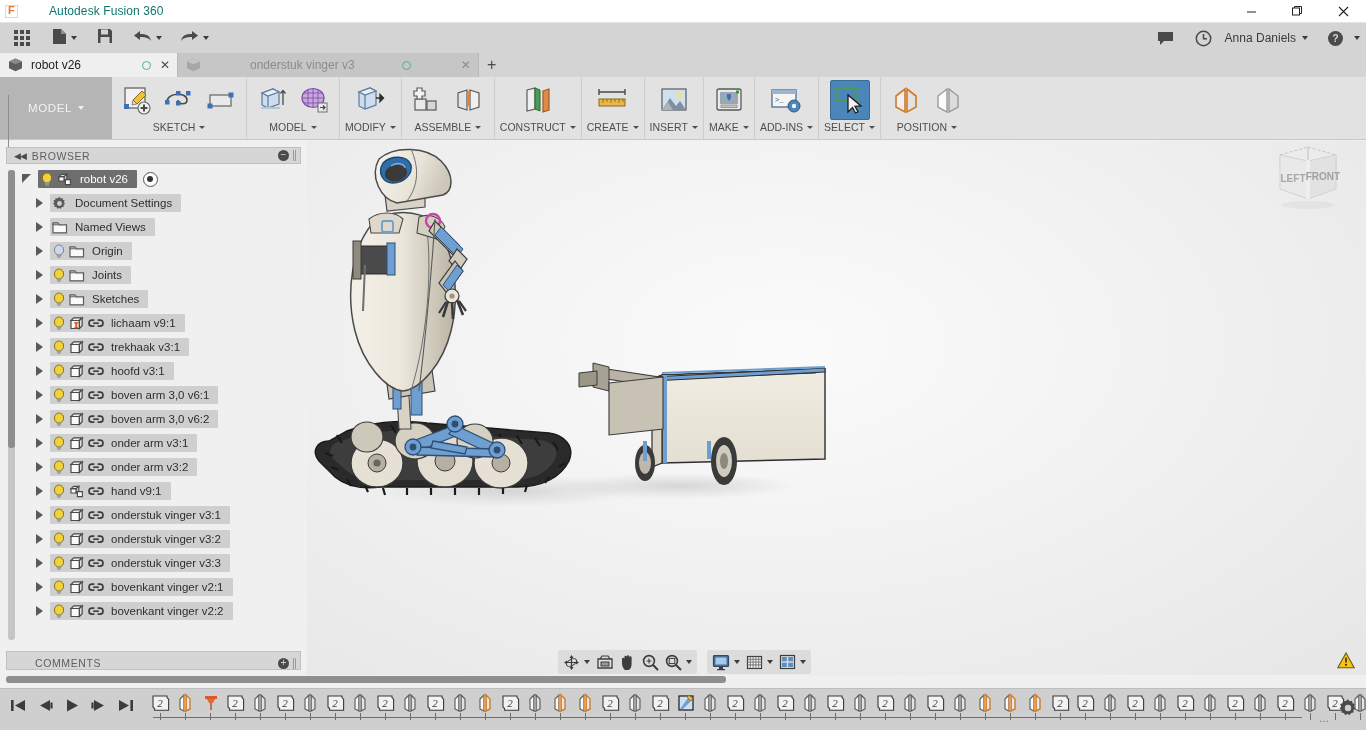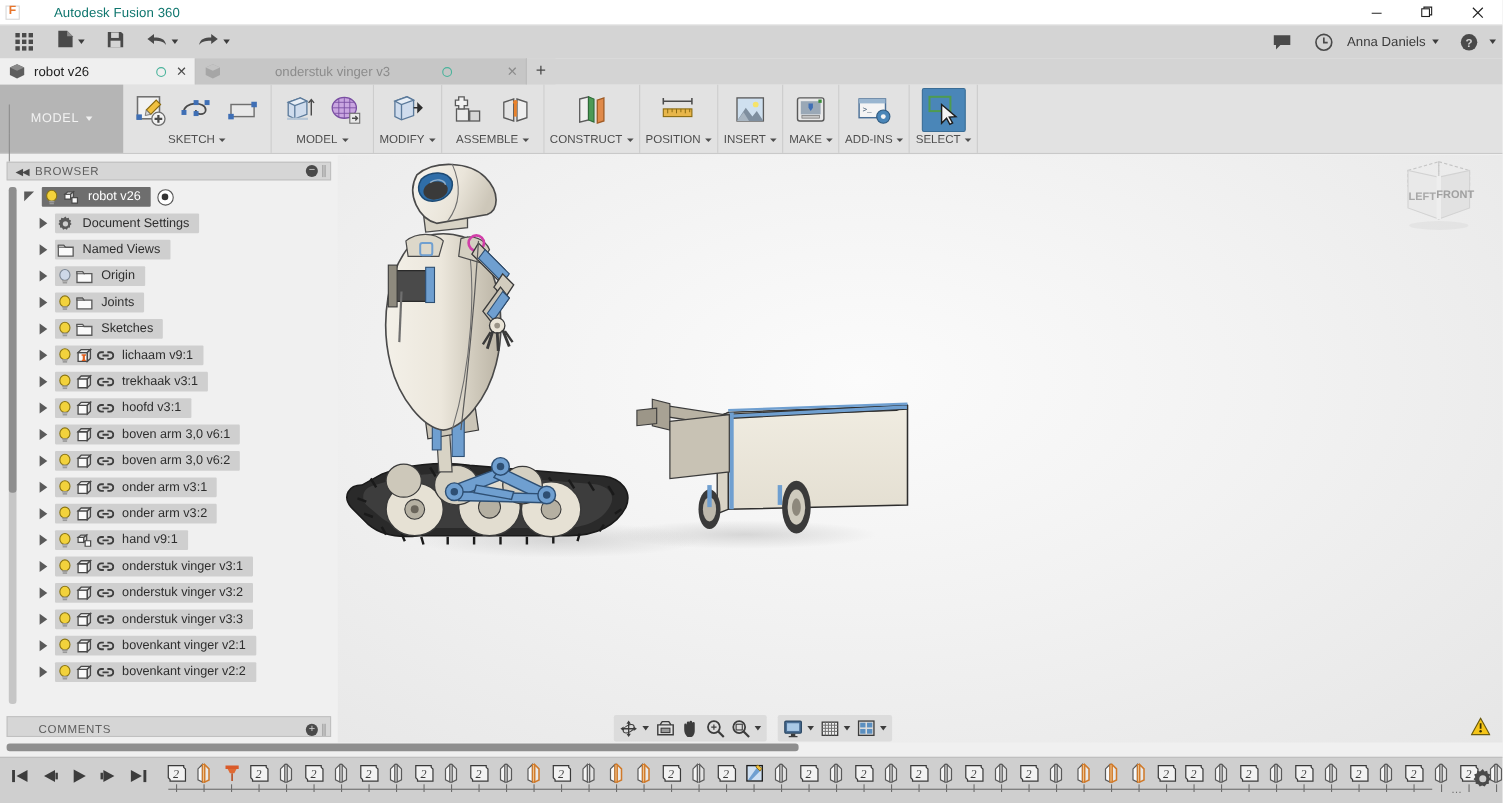--- a/index.html
+++ b/index.html
@@ -459,21 +459,21 @@
       <div class="grp-icons">
         <div class="tbtn">
           <svg width="34" height="30" viewBox="0 0 34 30">
             <path d="M3 7 H29 M3 4 V10 M29 4 V10" stroke="#4a4a4a" stroke-width="1.4" fill="none"></path>
             <rect x="3" y="14" width="26" height="7" fill="#e8b64a" stroke="#8a6a10" stroke-width="1"></rect>
             <path d="M7 14 v4 M11 14 v3 M15 14 v4 M19 14 v3 M23 14 v4 M27 14 v3" stroke="#8a6a10" stroke-width=".9"></path>
           </svg>
         </div>
       </div>
       <div class="grp-label">
-        <span>POSITION</span>
+        <span>CREATE</span>
         <span class="grp-caret"></span>
       </div>
     </div>
 
     <div class="grp">
       <div class="grp-icons">
         <div class="tbtn">
           <svg width="30" height="30" viewBox="0 0 30 30">
             <rect x="3" y="4" width="24" height="21" fill="#cfe0ef" stroke="#5a5a5a" stroke-width="1.2"></rect>
             <circle cx="20" cy="10" r="2.6" fill="#f5e36a"></circle>
@@ -532,20 +532,40 @@
             <path d="M15 12 L15 29 L19.5 24.5 L22.5 30 L25 28.8 L22 23.4 L28 23 Z" fill="#f4f4f4" stroke="#1d1d1d" stroke-width="1.3"></path>
           </svg>
         </div>
       </div>
       <div class="grp-label">
         <span>SELECT</span>
         <span class="grp-caret"></span>
       </div>
     </div>
 
+    <div class="grp" style="border-right:none">
+      <div class="grp-icons">
+        <div class="tbtn">
+          <svg width="28" height="30" viewBox="0 0 28 30">
+            <path d="M13 4 L4 11 L4 22 L13 27 Z" fill="#f0f0f0" stroke="#d07a2a" stroke-width="1.6"></path>
+            <path d="M15 4 L24 11 L24 22 L15 27 Z" fill="#e2e2e2" stroke="#d07a2a" stroke-width="1.6"></path>
+          </svg>
+        </div>
+        <div class="tbtn">
+          <svg width="28" height="30" viewBox="0 0 28 30">
+            <path d="M13 4 L4 11 L4 22 L13 27 Z" fill="#fafafa" stroke="#9a9a9a" stroke-width="1.4"></path>
+            <path d="M15 4 L24 11 L24 22 L15 27 Z" fill="#dcdcdc" stroke="#9a9a9a" stroke-width="1.4"></path>
+          </svg>
+        </div>
+      </div>
+      <div class="grp-label">
+        <span>POSITION</span>
+        <span class="grp-caret"></span>
+      </div>
+    </div>
   </div>
 
   <div class="canvas">
 
     <div class="vcube">
       <svg width="92" height="72" viewBox="0 0 92 72">
         <ellipse cx="46" cy="64" rx="27" ry="4" fill="#dcdcdc" opacity=".55"></ellipse>
         <path d="M18 14 L46 6 L46 20 L18 28 Z" fill="none" stroke="#c4c4c4" stroke-width="1" stroke-dasharray="3 2"></path>
         <path d="M46 6 L74 14 L74 28 L46 20 Z" fill="none" stroke="#c4c4c4" stroke-width="1" stroke-dasharray="3 2"></path>
         <path d="M18 14 L18 48 L46 58 L46 20 Z" fill="#e9e9e9" stroke="#d2d2d2" stroke-width="1"></path>

